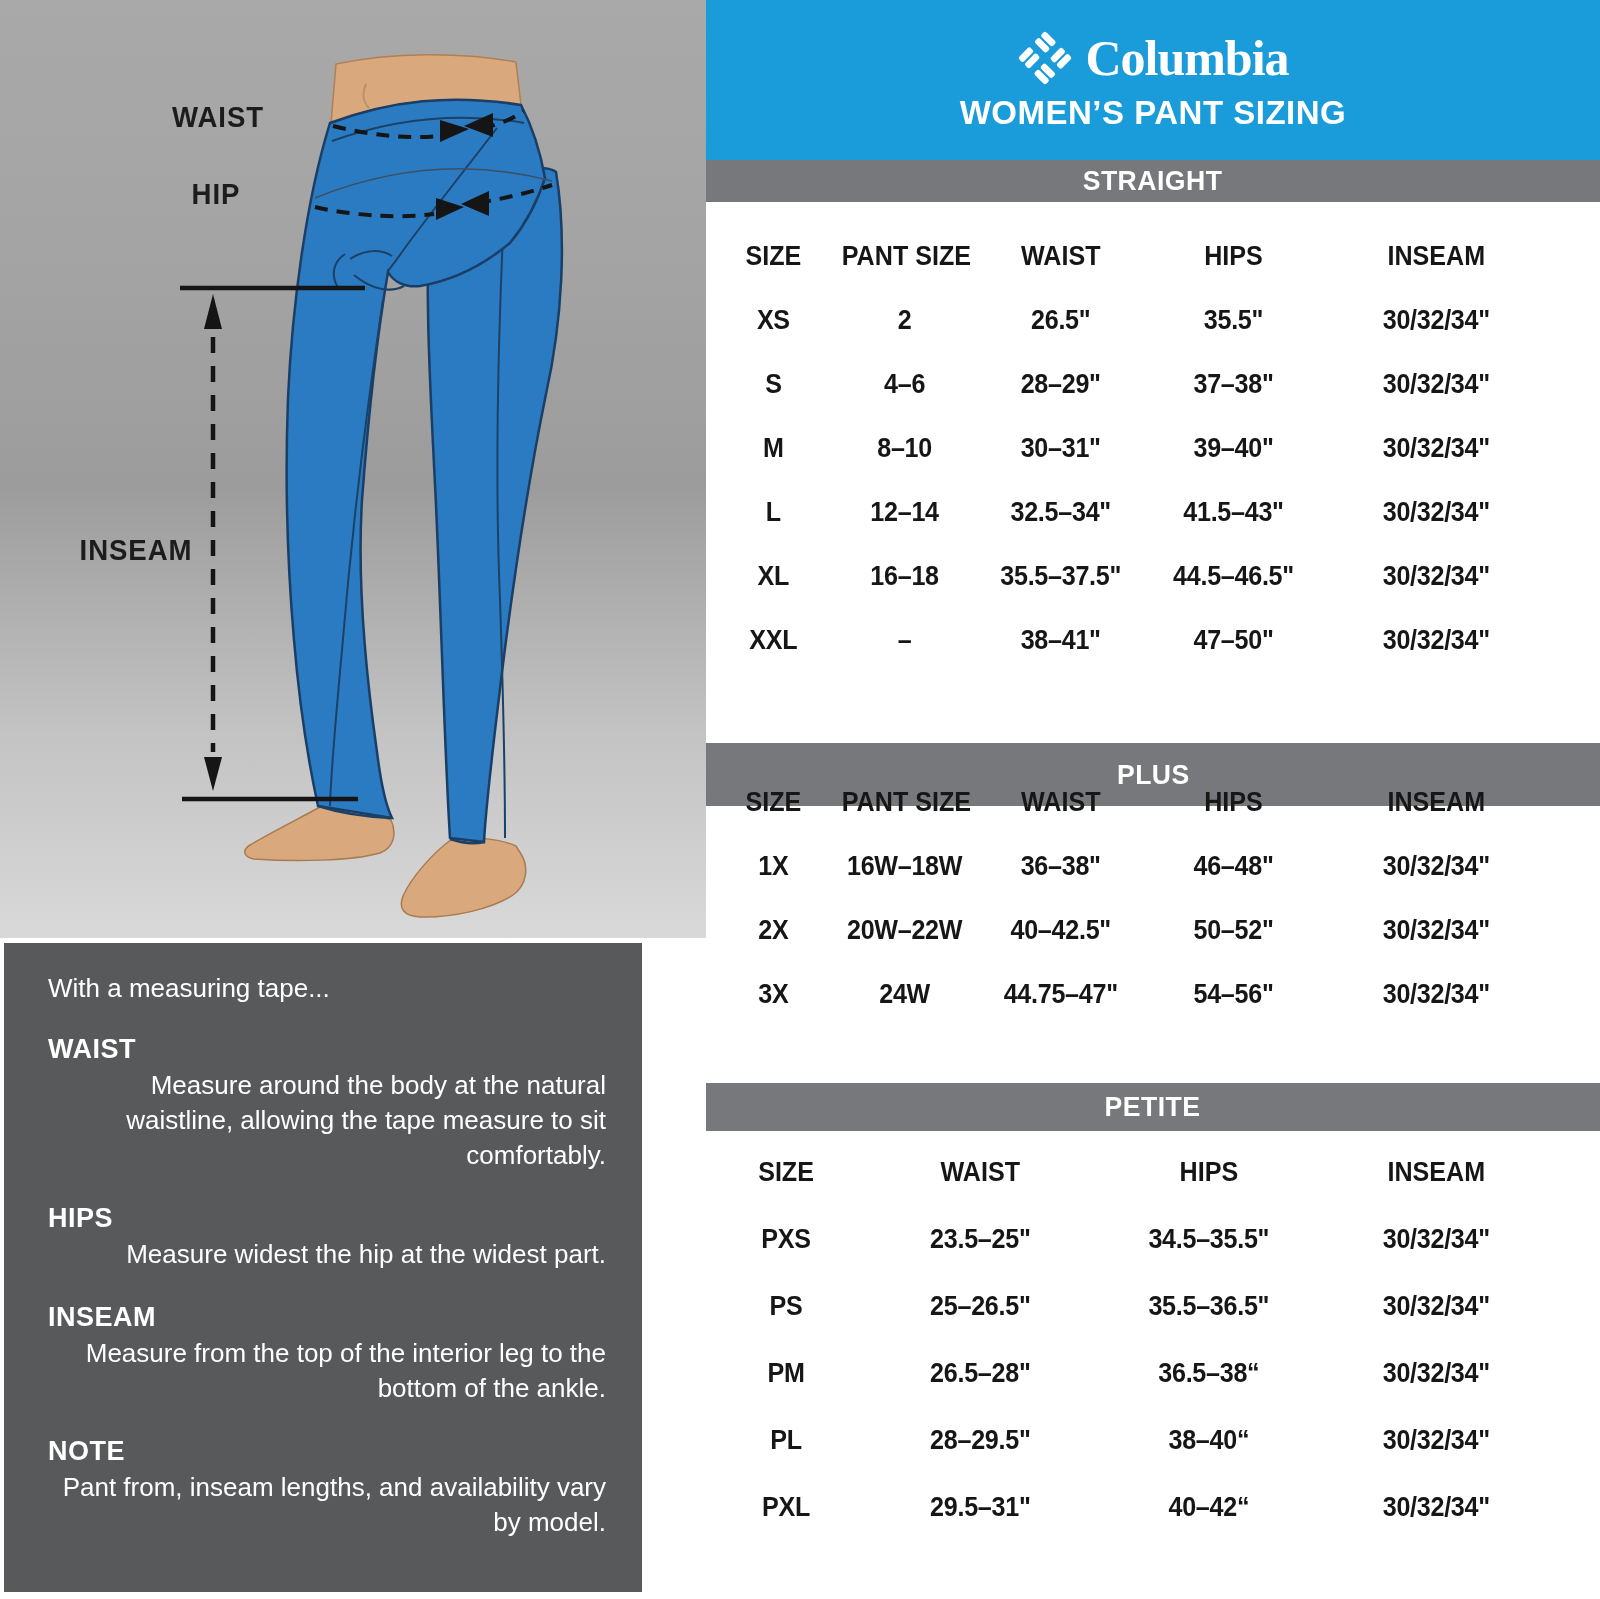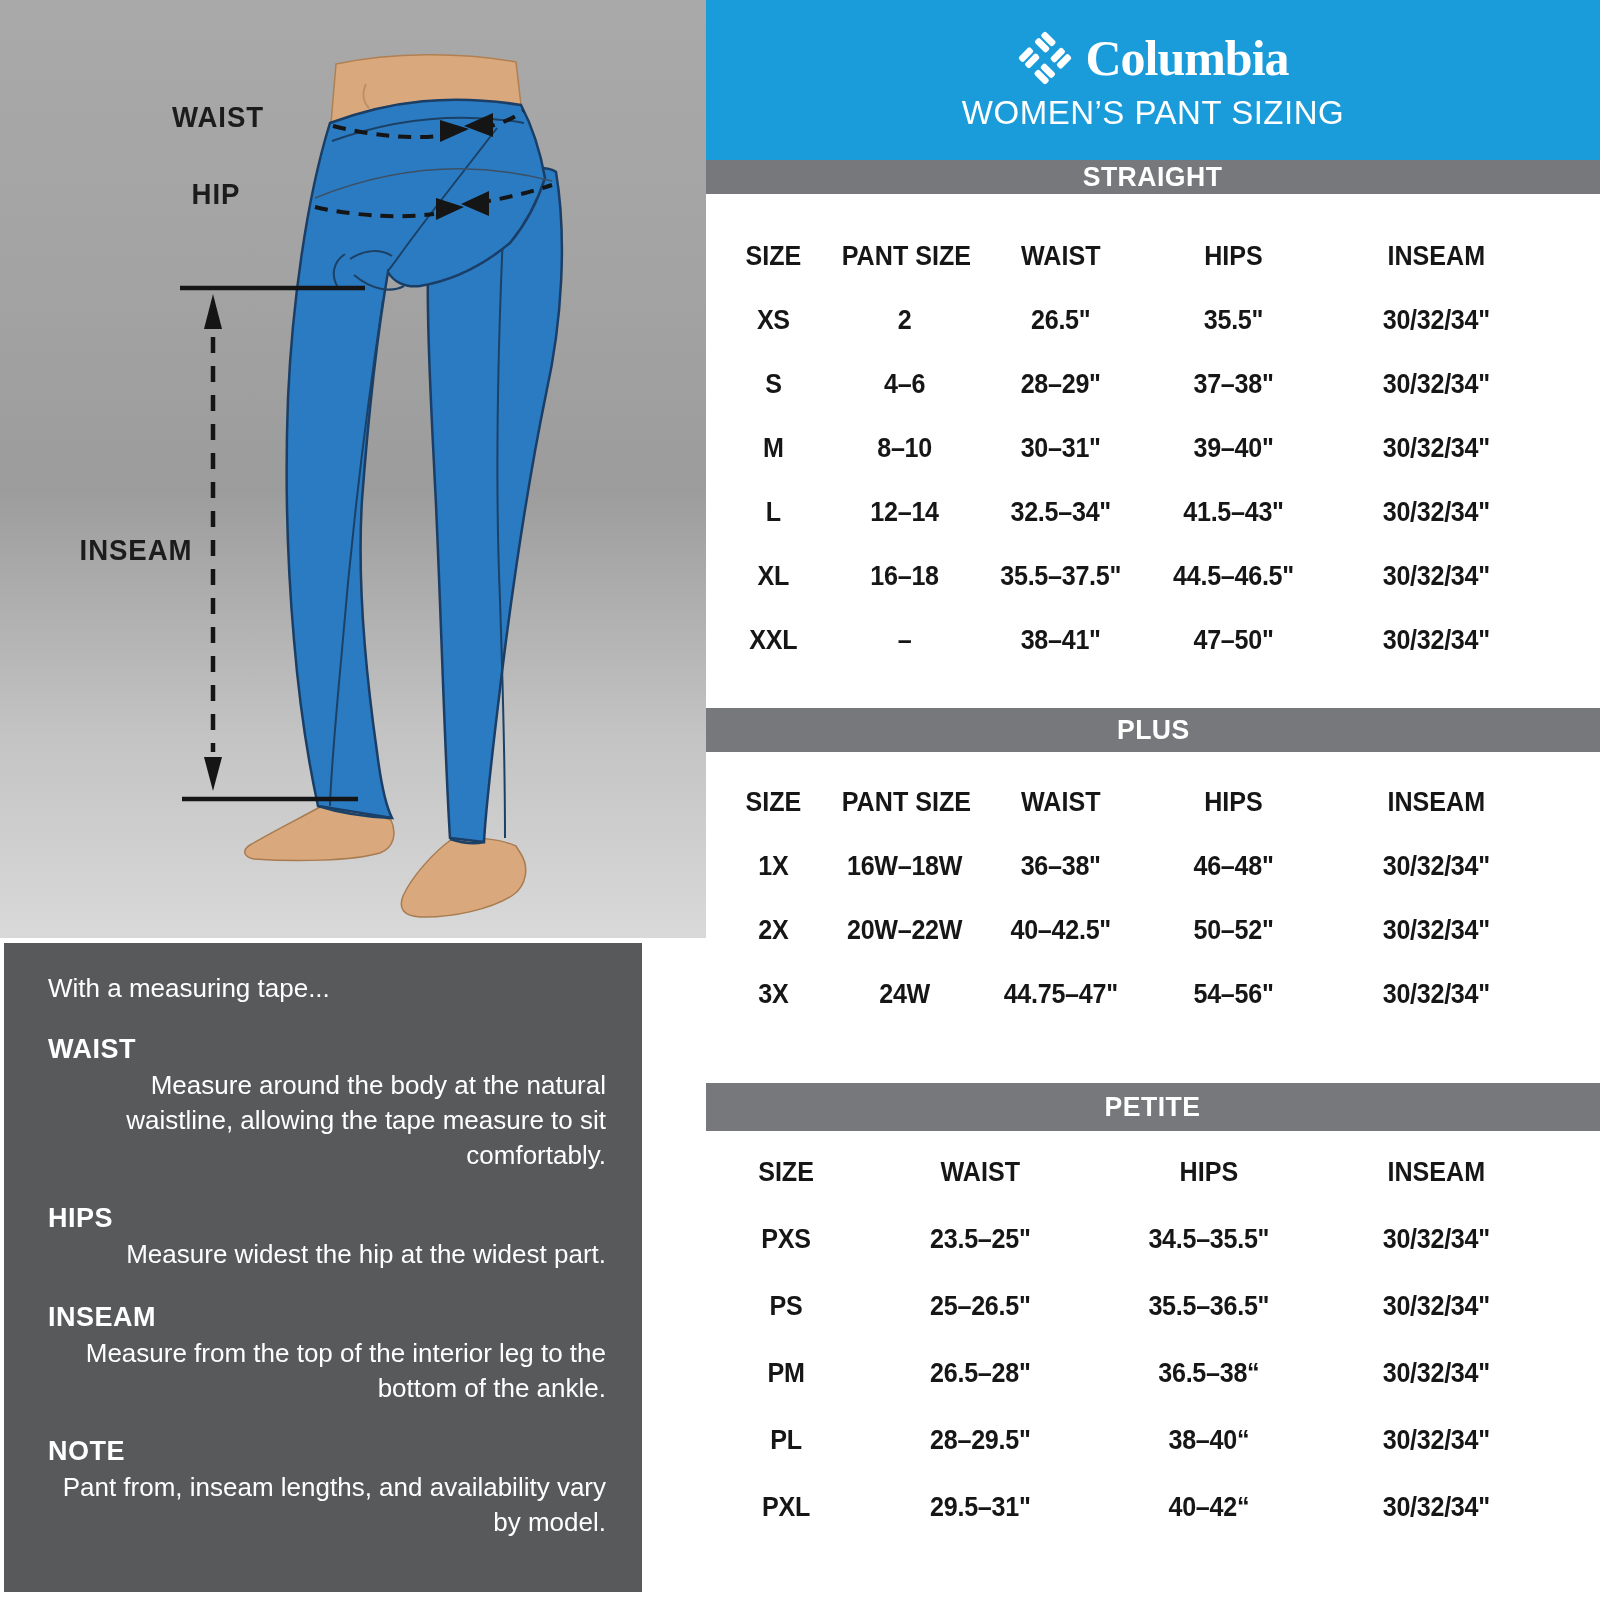--- a/index.html
+++ b/index.html
@@ -22,27 +22,27 @@
   .info-intro{font-size:26px;margin:0;}
   .info-h{font-size:27px;font-weight:700;margin:30px 0 3px 0;letter-spacing:.5px;}
   .info-p{font-size:26px;line-height:35px;margin:0;max-width:572px;text-align:right;}
 
   
   .right-panel{position:absolute;left:706px;top:0;width:894px;height:1599px;background:#fff;}
   .brand-header{position:absolute;left:0;top:0;width:100%;height:160px;background:#1A9CDB;
     display:flex;flex-direction:column;align-items:center;justify-content:center;gap:7px;color:#fff;}
   .logo-row{display:flex;align-items:center;gap:12px;}
   .wordmark{font-family:"Liberation Serif",serif;font-size:50px;font-weight:600;letter-spacing:-1px;}
-  .subtitle{font-size:33px;font-weight:400;letter-spacing:.5px;text-align:center;}
+  .subtitle{font-size:33px;font-weight:700;letter-spacing:.5px;text-align:center;}
 
   .bar{position:absolute;left:0;width:100%;background:#77787B;color:#fff;
     display:flex;align-items:center;justify-content:center;font-weight:700;font-size:28px;letter-spacing:.5px;}
   .bar span{transform:scaleX(.95);}
-  .bar-straight{top:160px;height:34px;}
-  .bar-plus{top:708px;height:44px;justify-content:center;}
+  .bar-straight{top:160px;height:42px;}
+  .bar-plus{top:743px;height:63px;justify-content:center;}
   .bar-petite{top:1083px;height:48px;}
 
   .size-table{position:absolute;left:4px;right:45px;}
   .st-straight{top:224px;}
   .st-plus{top:770px;}
   .st-petite{top:1139px;}
   .trow{display:grid;height:64px;align-items:center;}
   .rows67 .trow{height:67px;}
   .t5 .trow{grid-template-columns:15% 16% 21% 20% 28%;}
   .t4 .trow{grid-template-columns:18% 28% 26% 28%;}

